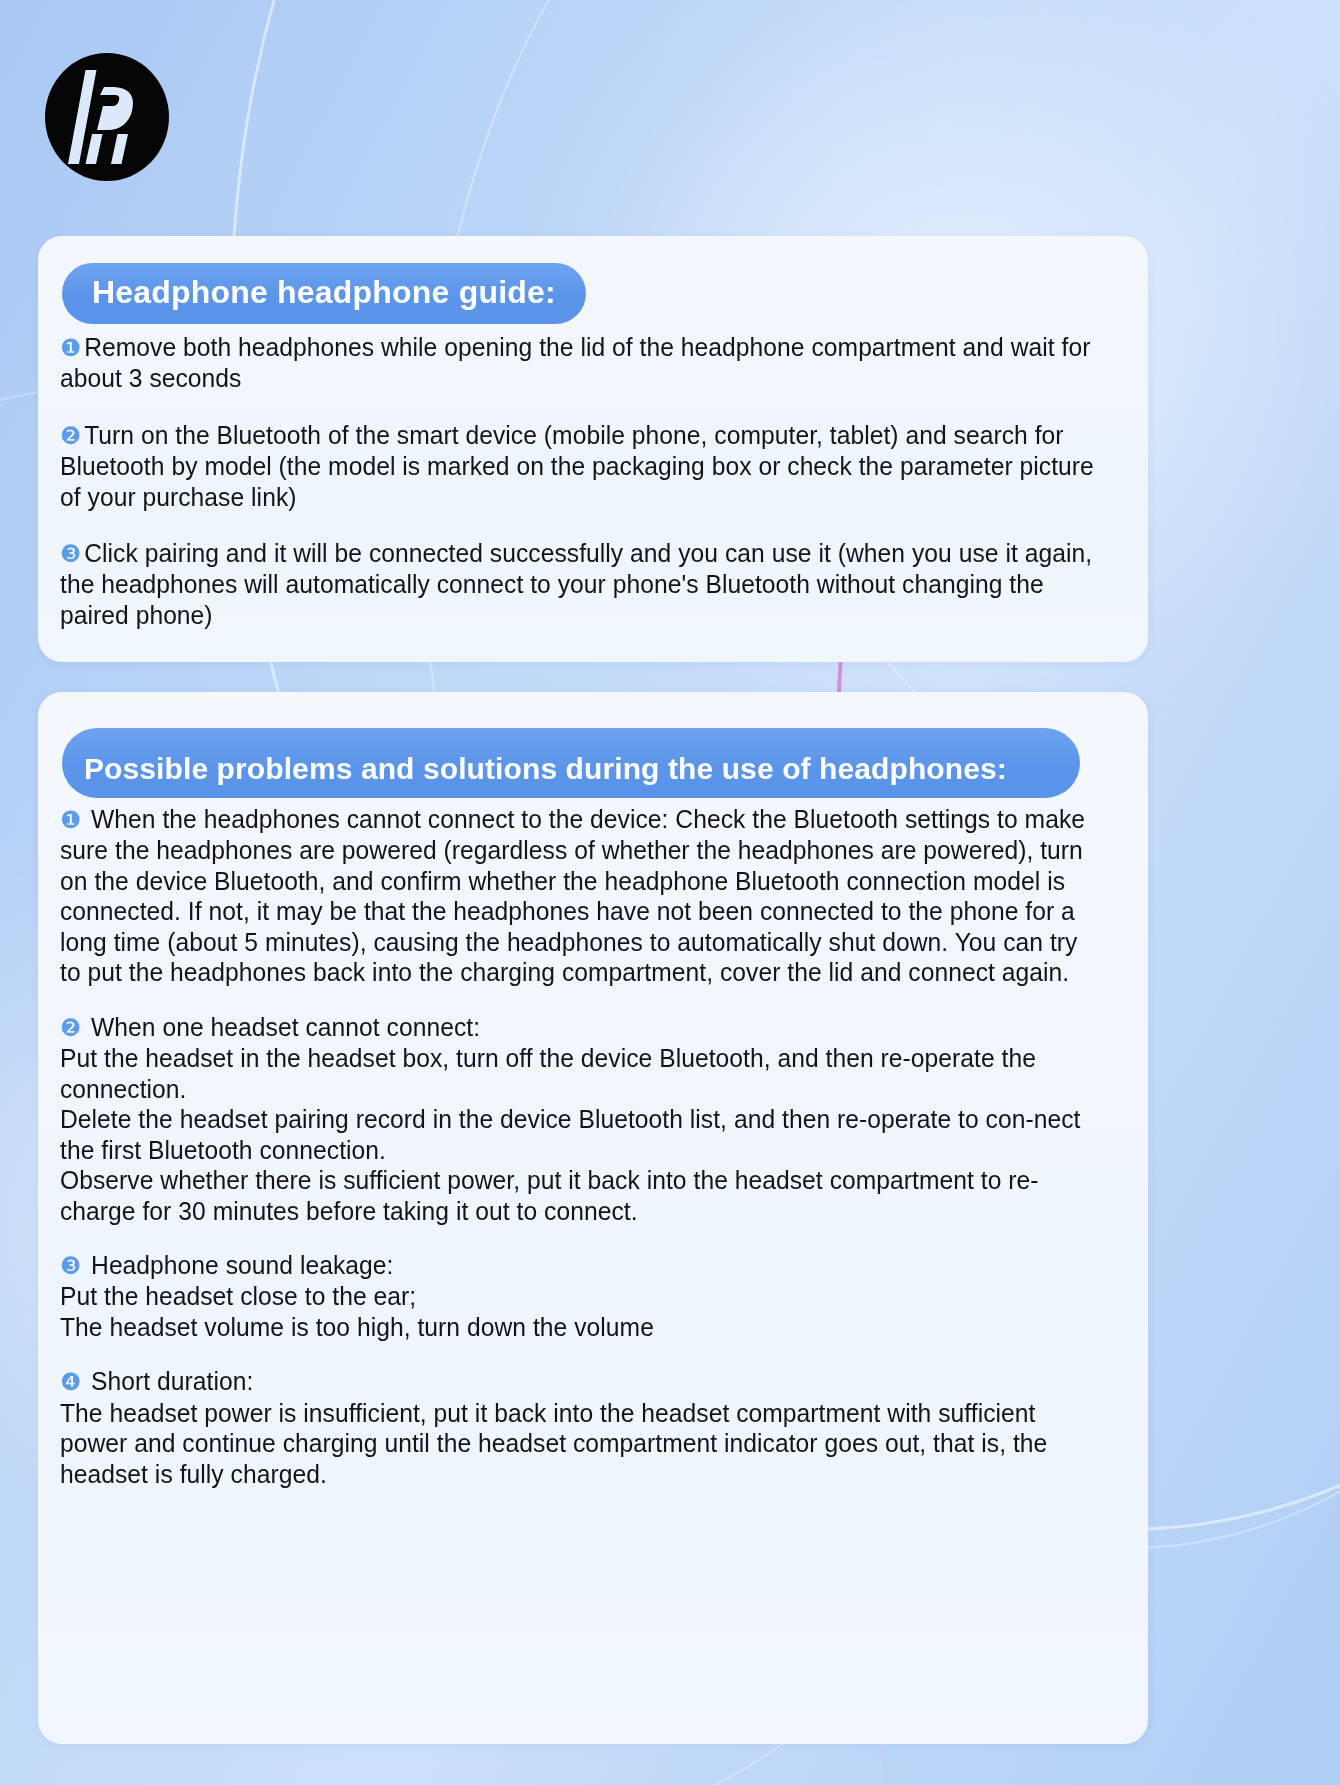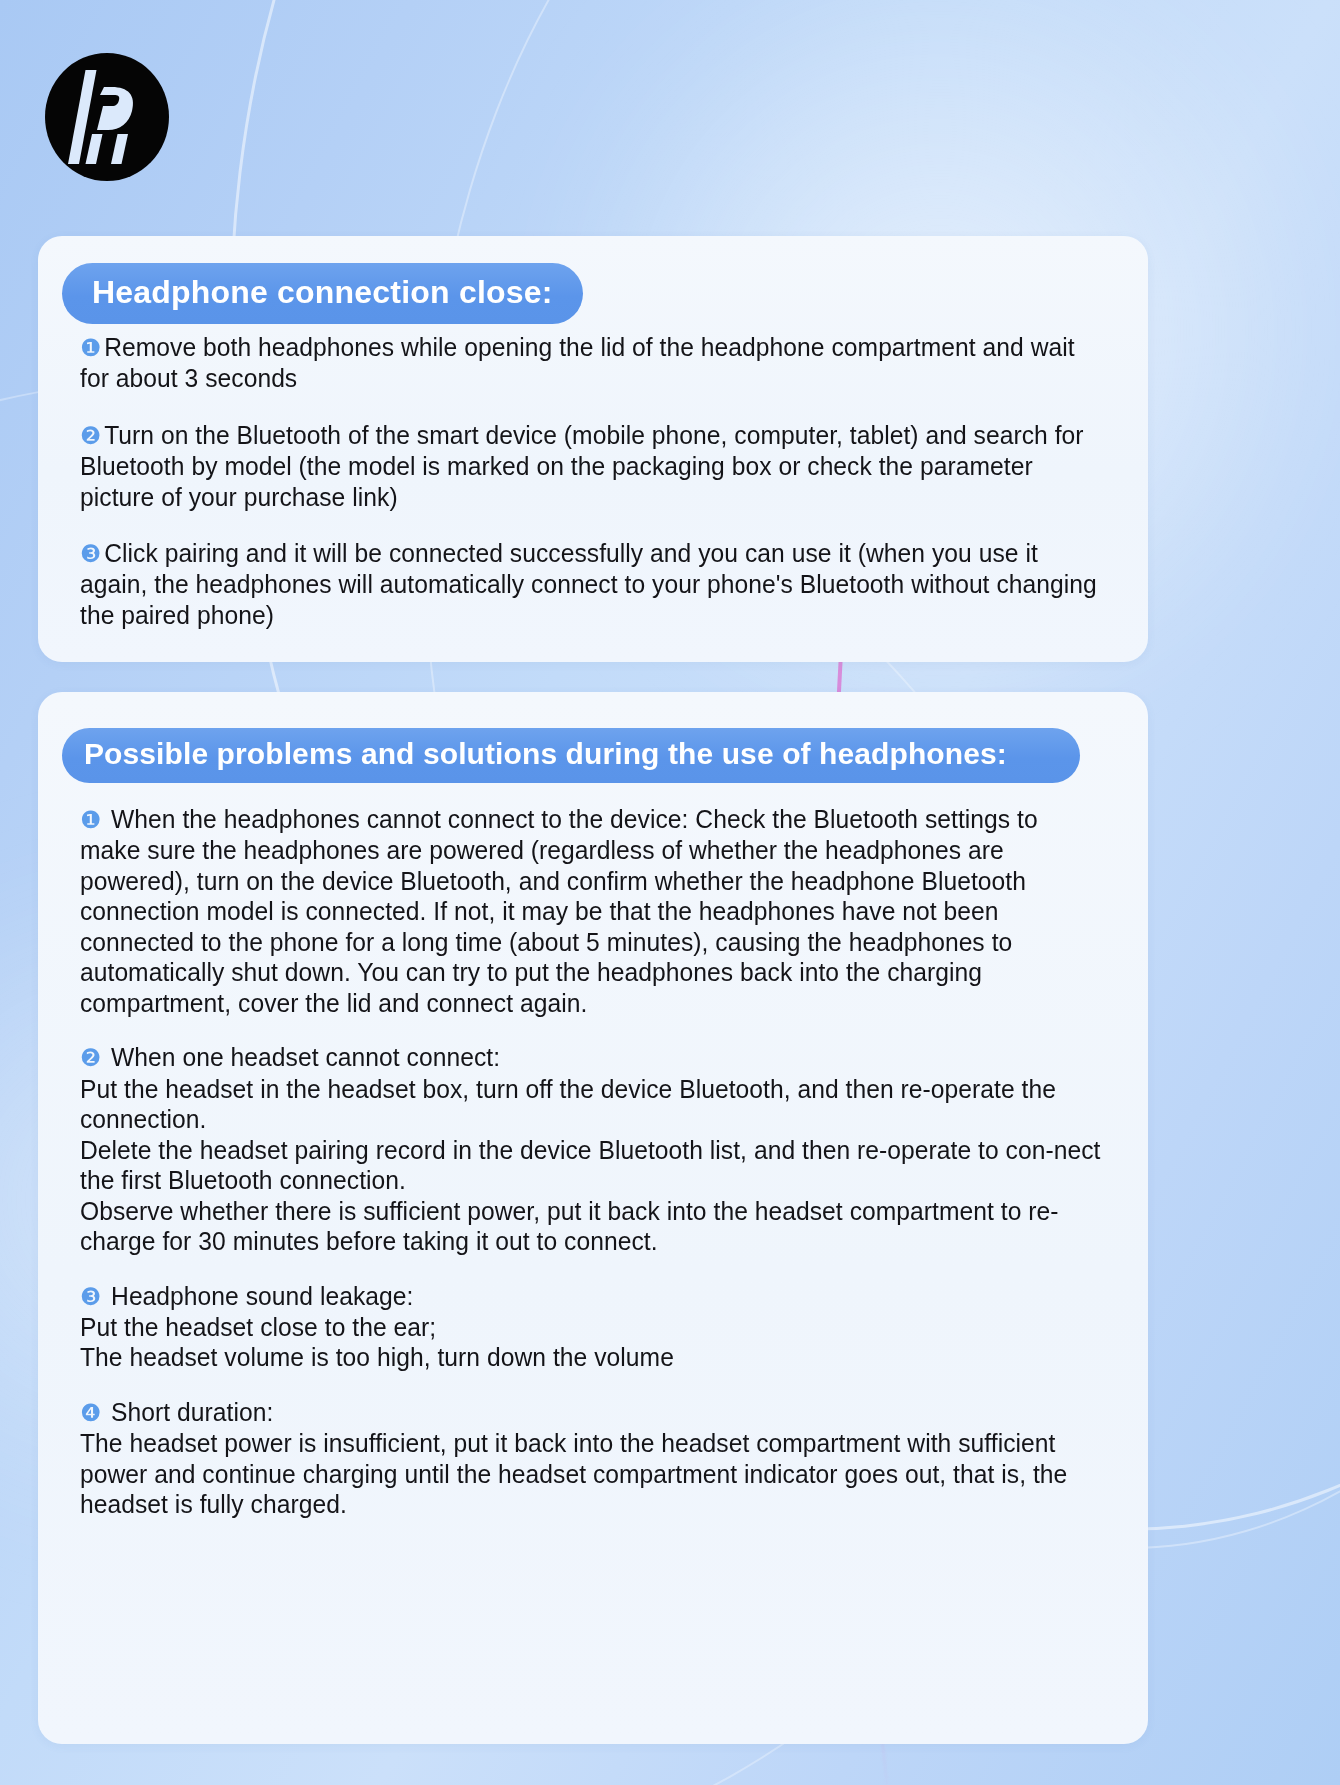--- a/index.html
+++ b/index.html
@@ -181,35 +181,34 @@
     left: 24px;
     top: 27px;
     padding: 13px 30px 16px 30px;
     font-size: 32px;
     letter-spacing: 0.2px;
   }
   #pill-problems {
     position: absolute;
     left: 24px;
     top: 36px;
-    padding: 11px 22px 14px 22px;
+    padding: 26px 22px 14px 22px;
     font-size: 30px;
     letter-spacing: 0.1px;
     width: 1018px;
     box-sizing: border-box;
   }
 
   
   .steps {
     position: absolute;
     left: 22px;
     right: 30px;
     font-family: "Liberation Sans Narrow", "Liberation Sans", sans-serif;
     color: #141418;
-    margin-left: 20px;
   }
   #steps-connection { top: 96px; }
   #steps-problems { top: 112px; }
 
   .step {
     margin: 0 0 26px 0;
     font-size: 25px;
     line-height: 1.22;
     letter-spacing: 0.05px;
     transform: scaleX(0.985);
@@ -255,21 +254,21 @@
       <g fill="#050505">
         <path d="M49.5 18 L32 112 L27.5 112 L45 18 Z" opacity="0"></path>
       </g>
     </svg>
   </div>
 
 </div>
 
 <div class="card" id="card-connection">
 
-  <div class="pill" id="pill-connection">Headphone connection close:</div>
+  <div class="pill" id="pill-connection">Headphone headphone guide:</div>
 
   <div class="steps" id="steps-connection">
 
     <p class="step">
       <span class="marker">❶</span><span>Remove both headphones while opening the lid of the headphone compartment and wait for about 3 seconds</span>
     </p>
 
     <p class="step">
       <span class="marker">❷</span><span>Turn on the Bluetooth of the smart device (mobile phone, computer, tablet) and search for Bluetooth by model (the model is marked on the packaging box or check the parameter picture of your purchase link)</span>
     </p>

